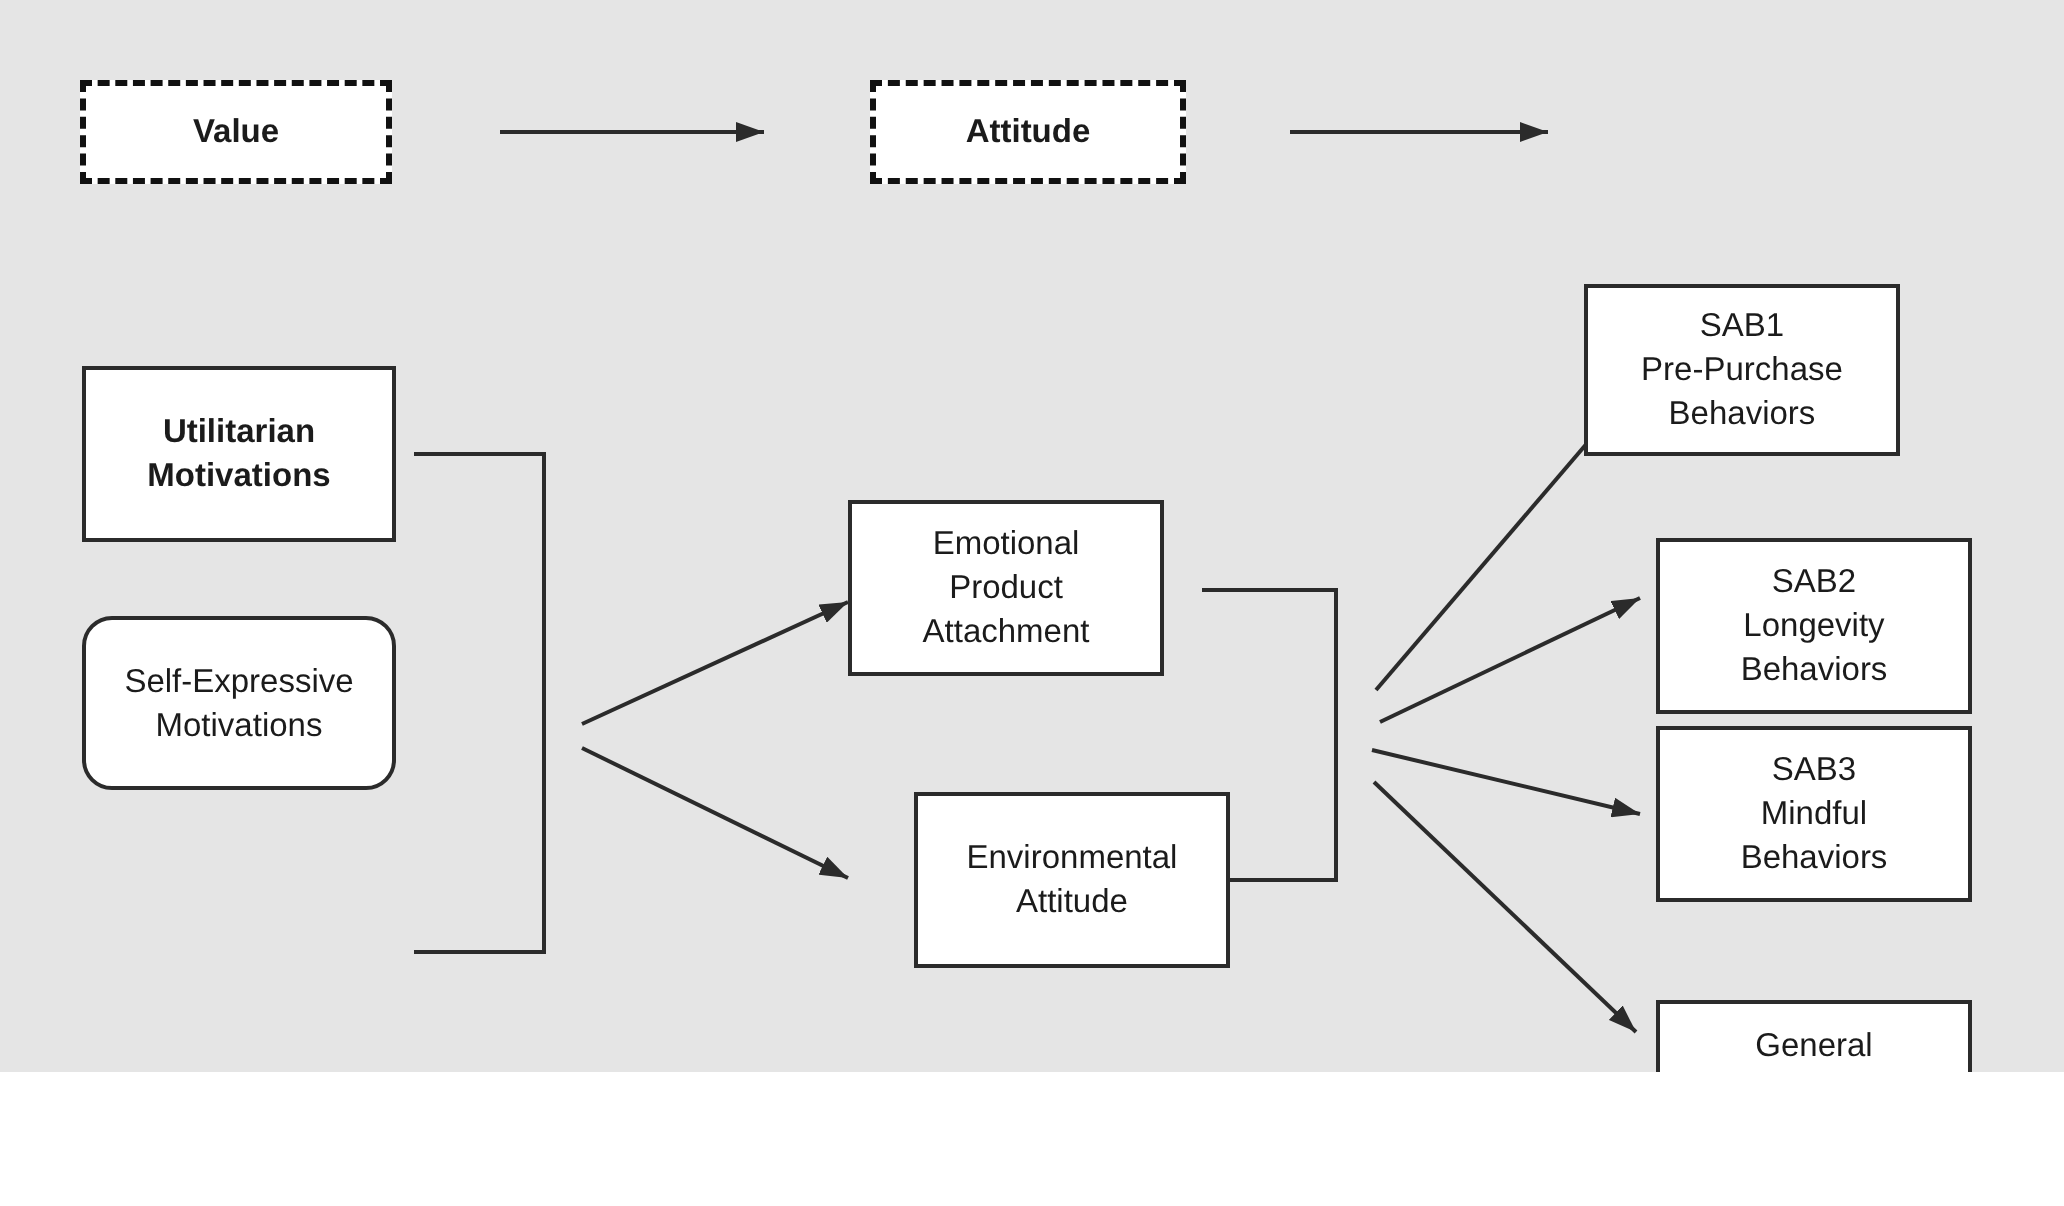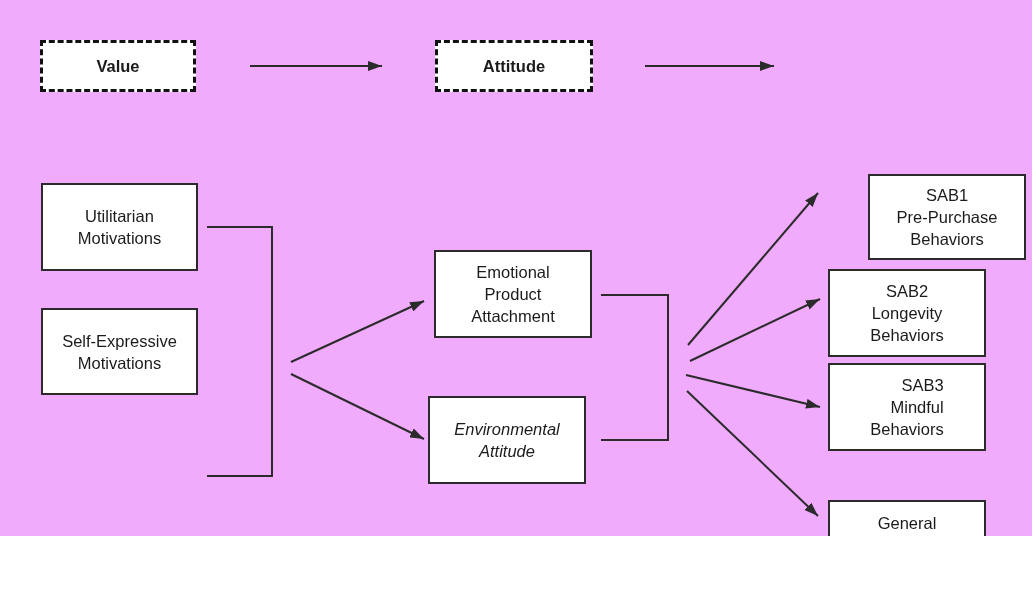--- a/index.html
+++ b/index.html
@@ -5,21 +5,21 @@
   html, body {
     margin: 0;
     padding: 0;
     background: #ffffff;
     font-family: "Liberation Sans", sans-serif;
   }
   .canvas {
     position: relative;
     width: 1032px;
     height: 536px;
-    background: #f0abfc;
+    background: #e5e5e5;
     overflow: hidden;
   }
   .connector-layer {
     position: absolute;
     left: 0; top: 0;
     width: 1032px;
     height: 603px;
   }
   .node {
     position: absolute;
@@ -39,30 +39,30 @@
   }
   .node.stage {
     border: 3px dashed #111111;
     font-weight: bold;
   }
   
   .stage-value    { left: 40px;  top: 40px; width: 156px; height: 52px; }
   .stage-attitude { left: 435px; top: 40px; width: 158px; height: 52px; }
   .stage-behavior { left: 827px; top: 40px; width: 158px; height: 52px; }
   
-  .node-utilitarian    { left: 41px; top: 183px; width: 157px; height: 88px; }
-  .node-selfexpressive { left: 41px; top: 308px; width: 157px; height: 87px; }
+  .node-utilitarian    { left: 41px; top: 183px; width: 157px; height: 88px; font-weight: bold; }
+  .node-selfexpressive { left: 41px; top: 308px; width: 157px; height: 87px; border-radius: 15px; }
   .node-clothing       { left: 41px; top: 432px; width: 157px; height: 85px; }
   
-  .node-emotional     { left: 434px; top: 250px; width: 158px; height: 88px; }
-  .node-environmental { left: 428px; top: 396px; width: 158px; height: 88px; font-style: italic; }
+  .node-emotional     { left: 424px; top: 250px; width: 158px; height: 88px; }
+  .node-environmental { left: 457px; top: 396px; width: 158px; height: 88px; }
   
-  .node-sab1    { left: 868px; top: 142px; width: 158px; height: 86px; margin-top: 32px; }
+  .node-sab1    { left: 792px; top: 142px; width: 158px; height: 86px; }
   .node-sab2    { left: 828px; top: 253px; width: 158px; height: 88px; margin-top: 16px; }
-  .node-sab3    { left: 828px; top: 363px; width: 158px; height: 88px; text-align: right; }
+  .node-sab3    { left: 828px; top: 363px; width: 158px; height: 88px; }
   .node-general { left: 828px; top: 500px; width: 158px; height: 90px; }
 
   .connector-layer line, .connector-layer polyline {
     stroke: #2b2b2b;
     stroke-width: 2;
     fill: none;
   }
 </style>
 </head>
 <body>

